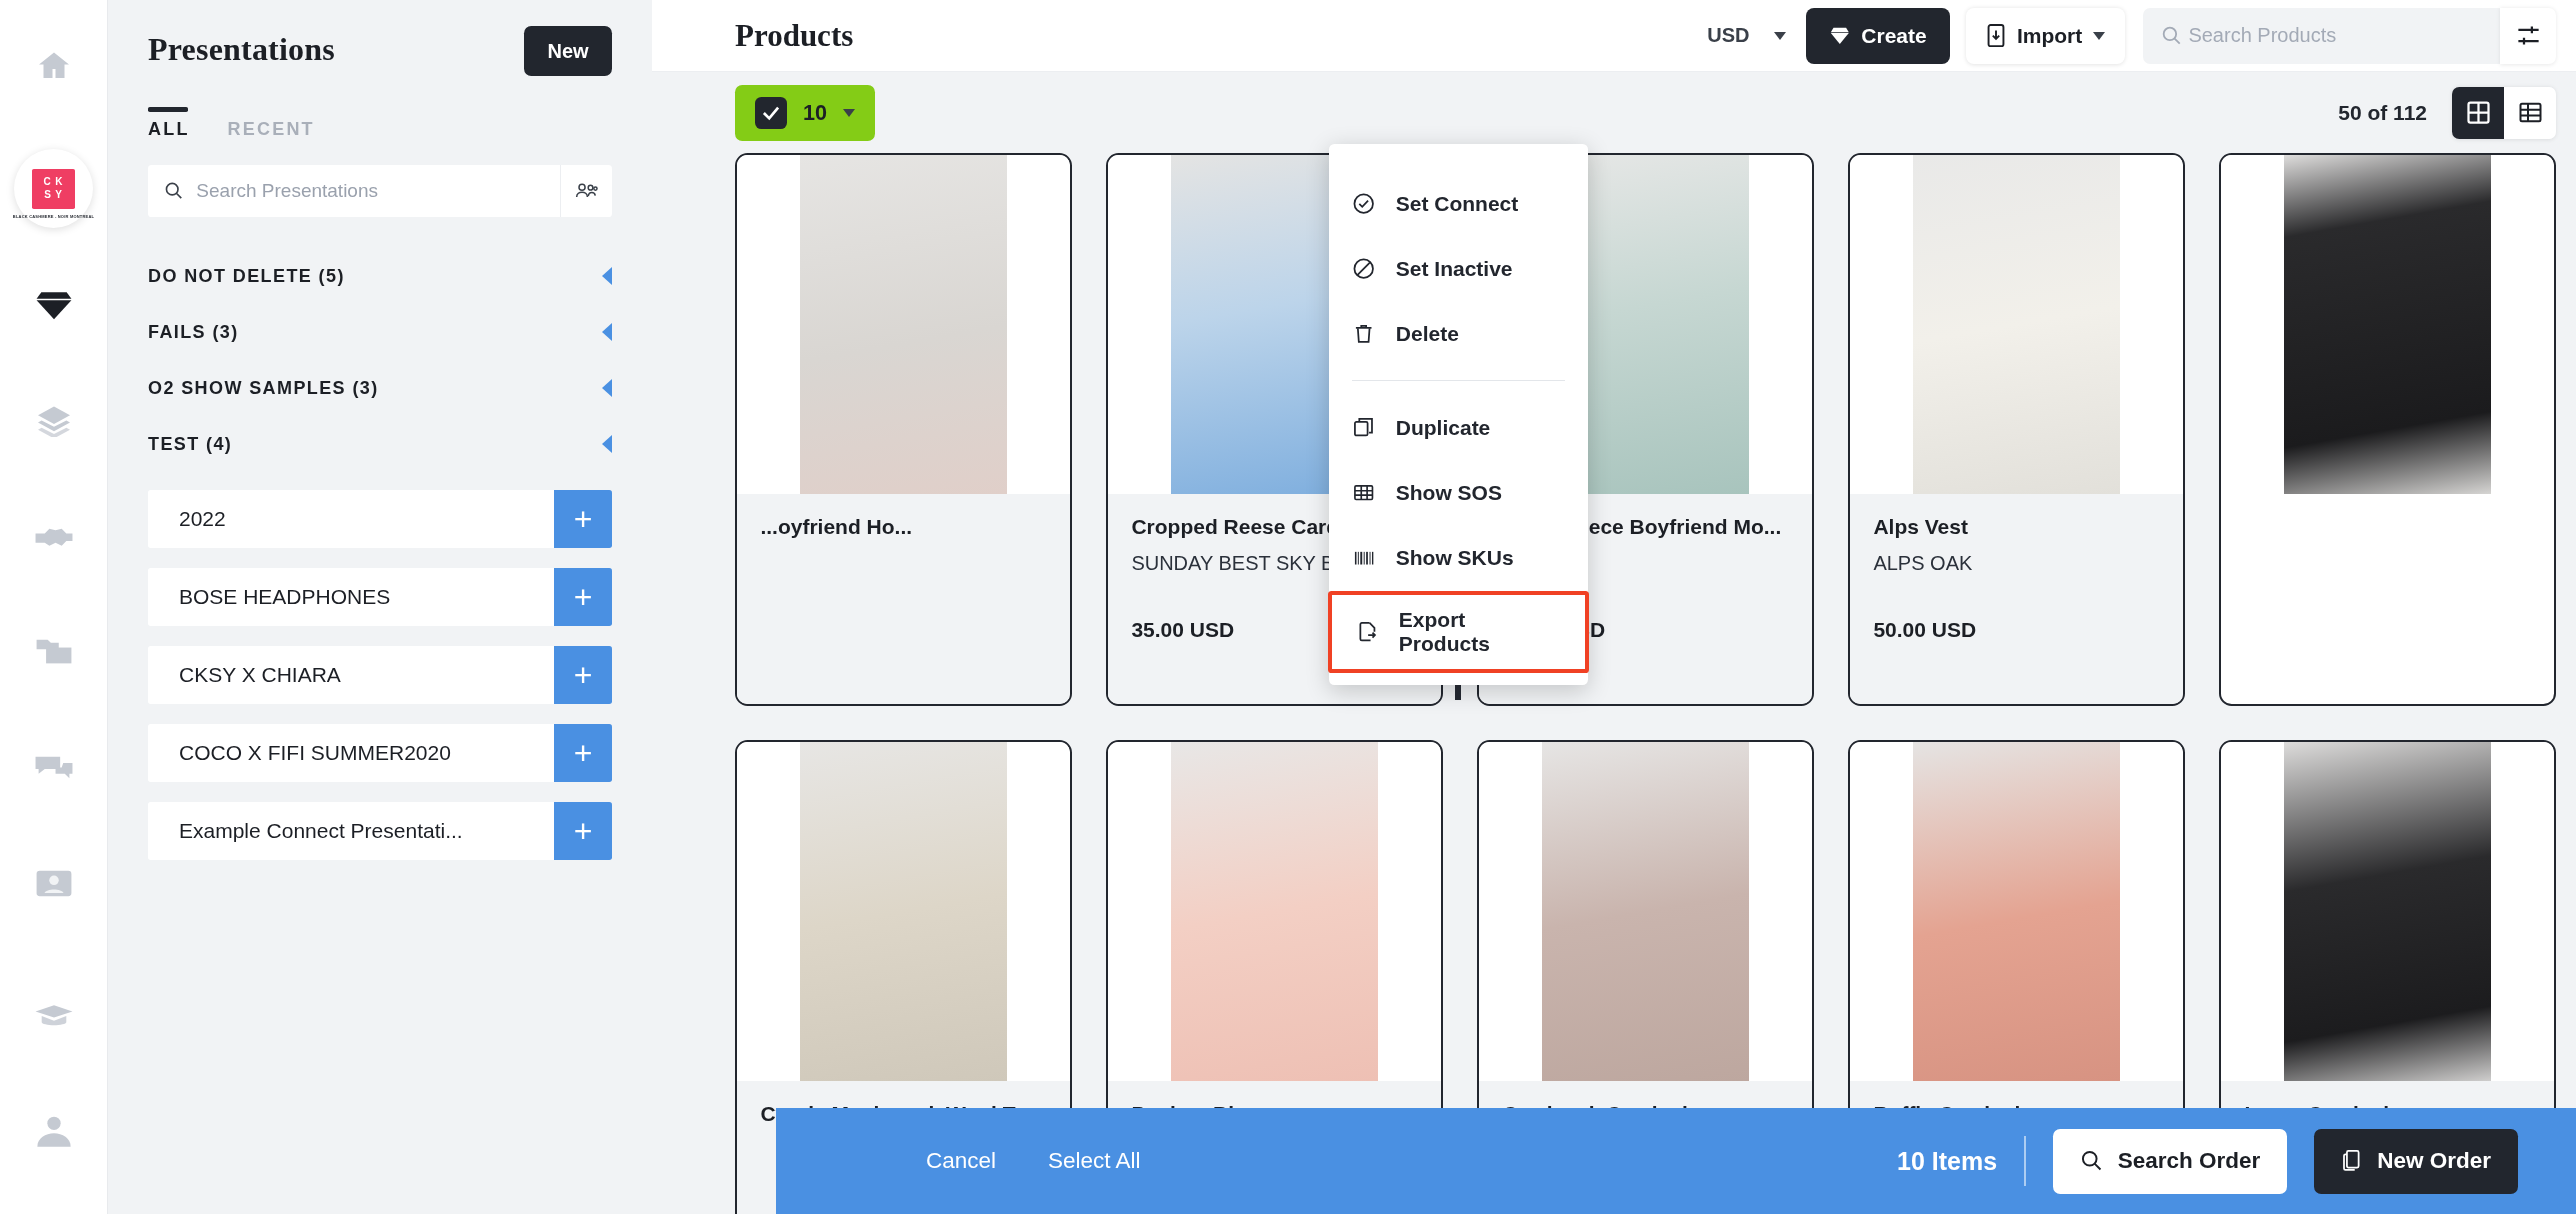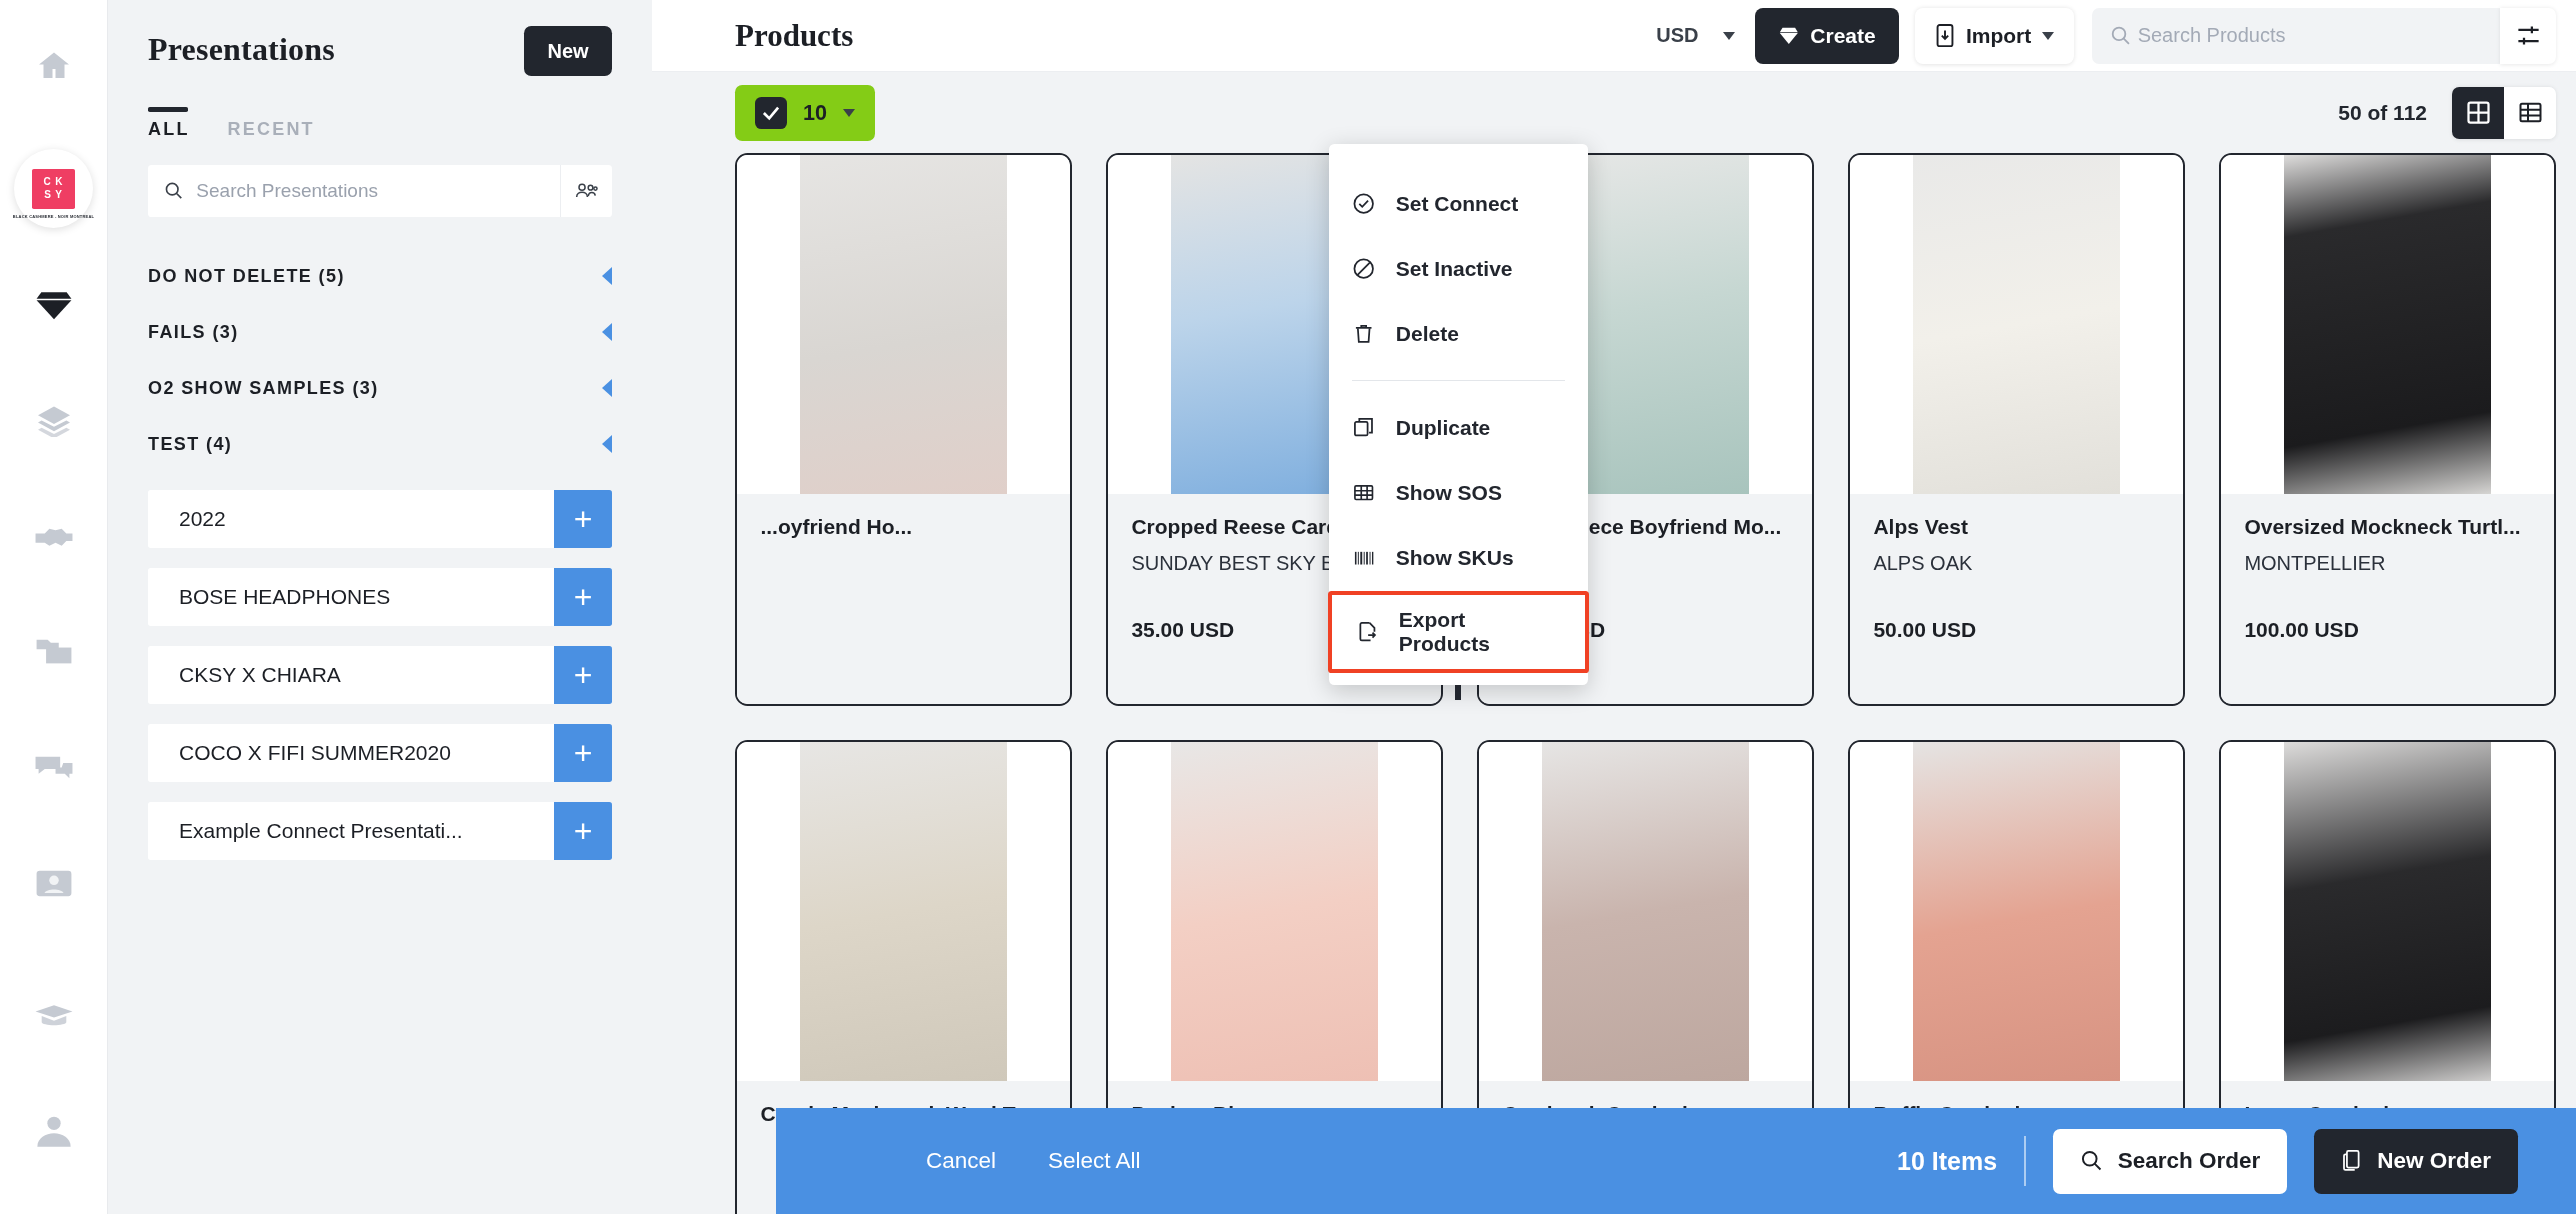--- a/index.html
+++ b/index.html
@@ -113,21 +113,21 @@
     display: flex; align-items: center; gap: 10.8px; padding: 0 23.4px;
     font-size: 21px; font-weight: 700; cursor: pointer;
   }
   .btn-import {
     background: #fff; color: #1c1f25; height: 56px; border-radius: 8px;
     display: flex; align-items: center; gap: 10.8px; padding: 0 20px;
     font-size: 21px; font-weight: 700; cursor: pointer; margin-left: 16px;
     box-shadow: 0 0.9px 4.5px rgba(0,0,0,.11);
   }
   .prod-search {
-    margin-left: 18px; height: 56px; width: 408px; background: #f1f3f5;
+    margin-left: 18px; height: 56px; width: 357px; background: #f1f3f5;
     border-radius: 7.2px 0 0 7.2px; display: flex; align-items: center; gap: 6px; padding: 0 18px;
   }
   .prod-search input {
     border: none; outline: none; background: transparent; font-size: 20px;
     color: #5a6170; font-family: "Liberation Sans", sans-serif; width: 100%;
   }
   .prod-search input::placeholder { color: #a3aab6; }
   .filter-btn {
     width: 56px; height: 56px; background: #fff; border-radius: 0 7.2px 7.2px 0;
     display: flex; align-items: center; justify-content: center; cursor: pointer;
@@ -462,25 +462,20 @@
           <div class="card-name">Alps Vest</div>
           <div class="card-color">ALPS OAK</div>
           <div class="card-price">50.00 USD</div>
         </div>
       </div>
 
       <div class="card">
         <div class="card-img">
             <div class="ph" style="background:linear-gradient(170deg,#dedddc,#2a2a2c 22%,#1b1b1d 78%,#d6d5d3)"></div>
           </div>
-        <div class="card-body">
-          <div class="card-name">Oversized Mockneck Turtl...</div>
-          <div class="card-color">MONTPELLIER</div>
-          <div class="card-price">100.00 USD</div>
-        </div>
       </div>
 
       <div class="card">
         <div class="card-img">
             <div class="ph" style="background:linear-gradient(170deg,#e7e6e4,#ddd6c8 50%,#cfc8ba)"></div>
           </div>
         <div class="card-body">
           <div class="card-name">Cyprie Mock-neck Wool Tu...</div>
           <div class="card-color"></div>
           <div class="card-price"></div>

